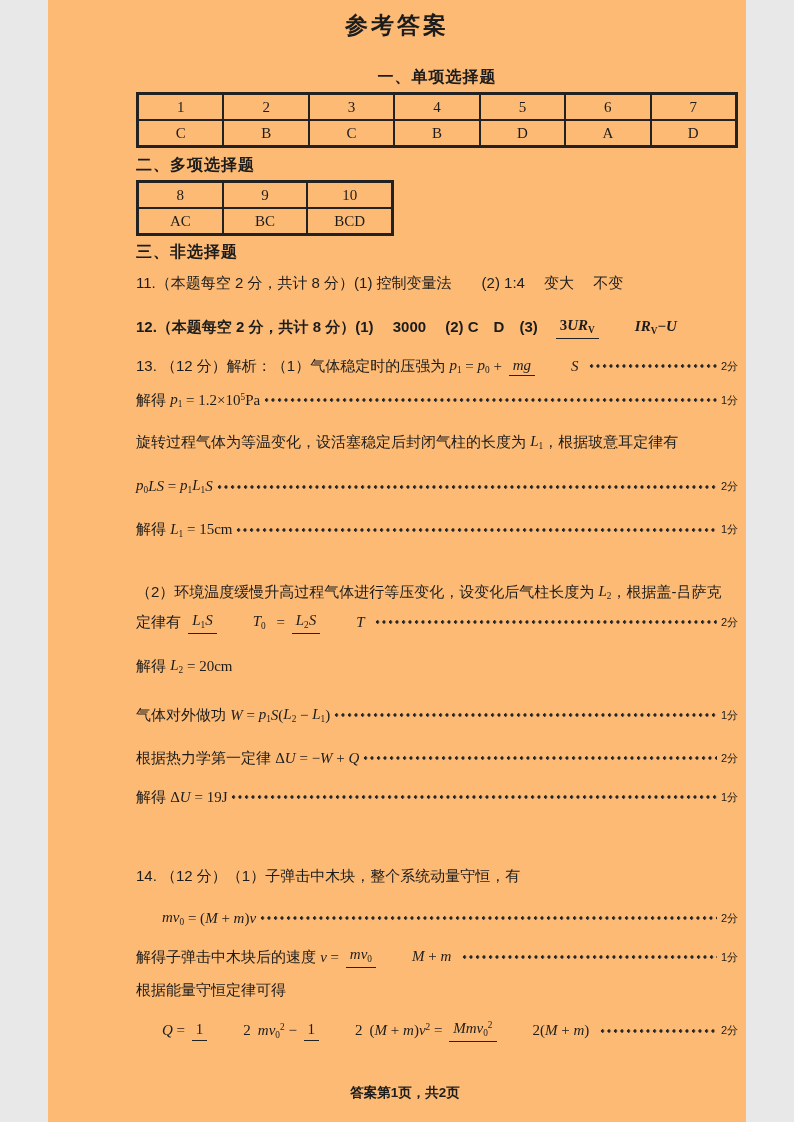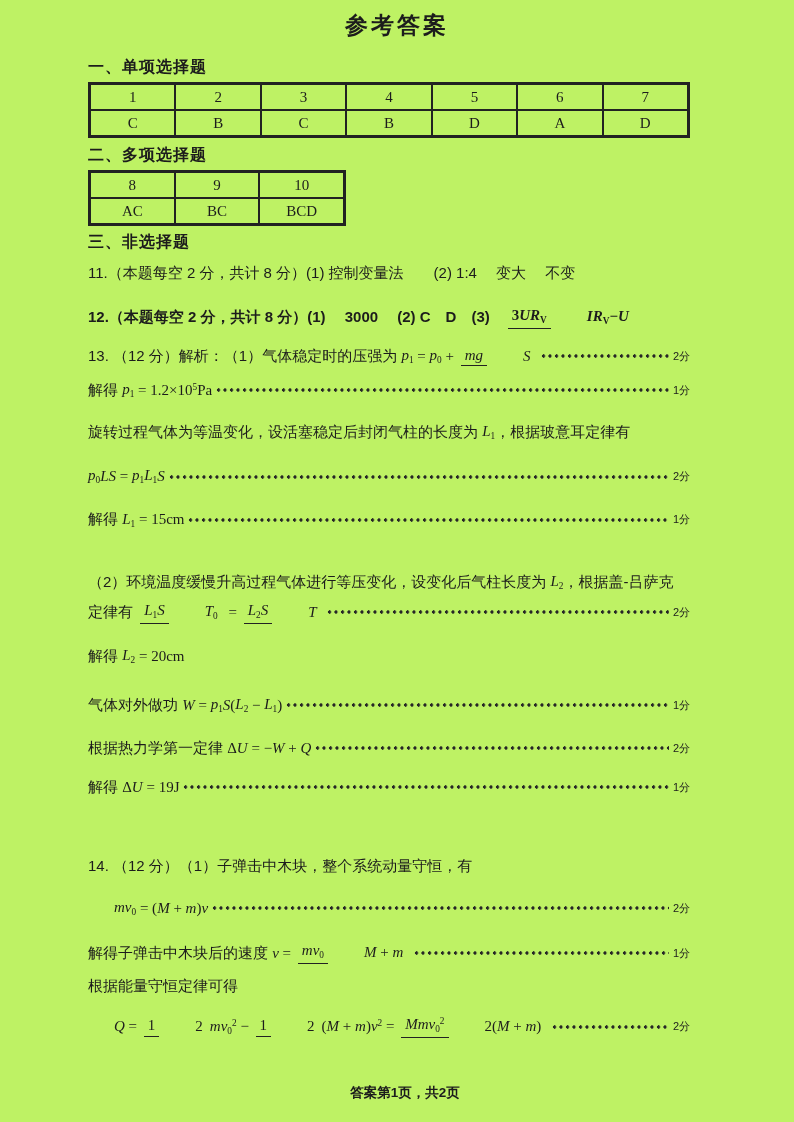--- a/index.html
+++ b/index.html
@@ -1,40 +1,40 @@
 <!DOCTYPE html>
 <html><head>
 <meta charset="utf-8">
 <style>
   * { margin:0; padding:0; box-sizing:border-box; }
   html,body { background:#e8e8e8; }
   .page {
     position:relative;
-    width:794px; height:1122px;
+    width:698px; height:1122px;
     margin:0 auto;
-    background:#bef264;
+    background:#fdba74;
     color:#1c1c1c;
     font-family:"Liberation Sans", sans-serif;
     font-size:15px;
     overflow:hidden;
   }
   .doc-title {
     margin-top:10px;
     text-align:center;
     font-size:23px;
     font-weight:bold;
     letter-spacing:3px;
   }
   .content { margin-left:88px; width:602px; }
   .sec-heading {
     font-size:16px;
     font-weight:600;
     letter-spacing:1px;
   }
-  .sec-1 { margin-top:16px; }
+  .sec-1 { margin-top:26px;text-align:center; }
   .sec-2 { margin-top:7px;font-family:Liberation Serif, serif; }
   .sec-3 { margin-top:6px; }
   .ans-table {
     display:grid;
     border:2.5px solid #222;
     margin-top:4px;
     font-family:"Liberation Serif", serif;
   }
   .t-single { grid-template-columns:repeat(7,1fr); width:602px; }
   .t-multi  { grid-template-columns:repeat(3,1fr); width:258px; }
@@ -142,21 +142,21 @@
         <div class="ln" style="margin-top: 20px;"><span class="var">p<sub>0</sub></span><span class="var">LS</span><span class="rm"> = </span><span class="var">p<sub>1</sub></span><span class="var">L<sub>1</sub></span><span class="var">S</span><span class="dots"></span><span class="score">2分</span></div>
         <div class="ln" style="margin-top: 19px;"><span class="zh">解得 </span><span class="var">L<sub>1</sub></span><span class="rm"> = 15cm</span><span class="dots"></span><span class="score">1分</span></div>
         <div class="ln" style="margin-top: 38px;"><span class="zh">（2）环境温度缓慢升高过程气体进行等压变化，设变化后气柱长度为 </span><span class="var">L<sub>2</sub></span><span class="zh">，根据盖-吕萨克</span></div>
         <div class="ln" style="margin-top: 6px;"><span class="zh">定律有 </span><span class="frac"><span class="num"><span class="var">L<sub>1</sub></span><span class="var">S</span></span><span class="den"><span class="var">T<sub>0</sub></span></span></span><span class="rm"> = </span><span class="frac"><span class="num"><span class="var">L<sub>2</sub></span><span class="var">S</span></span><span class="den"><span class="var">T</span></span></span><span class="dots"></span><span class="score">2分</span></div>
         <div class="ln" style="margin-top: 19px;"><span class="zh">解得 </span><span class="var">L<sub>2</sub></span><span class="rm"> = 20cm</span></div>
         <div class="ln" style="margin-top: 25px;"><span class="zh">气体对外做功 </span><span class="var">W</span><span class="rm"> = </span><span class="var">p<sub>1</sub></span><span class="var">S</span><span class="rm">(</span><span class="var">L<sub>2</sub></span><span class="rm"> − </span><span class="var">L<sub>1</sub></span><span class="rm">)</span><span class="dots"></span><span class="score">1分</span></div>
         <div class="ln" style="margin-top: 19px;"><span class="zh">根据热力学第一定律 </span><span class="rm">Δ</span><span class="var">U</span><span class="rm"> = −</span><span class="var">W</span><span class="rm"> + </span><span class="var">Q</span><span class="dots"></span><span class="score">2分</span></div>
         <div class="ln" style="margin-top: 15px;"><span class="zh">解得 </span><span class="rm">Δ</span><span class="var">U</span><span class="rm"> = 19J</span><span class="dots"></span><span class="score">1分</span></div>
         <div class="ln" style="margin-top: 55px;"><span class="zh">14. （12 分）（1）子弹击中木块，整个系统动量守恒，有</span></div>
         <div class="ln ind2" style="margin-top: 18px;"><span class="var">mv<sub>0</sub></span><span class="rm"> = (</span><span class="var">M</span><span class="rm"> + </span><span class="var">m</span><span class="rm">)</span><span class="var">v</span><span class="dots"></span><span class="score">2分</span></div>
-        <div class="ln" style="margin-top: 20px;"><span class="zh">解得子弹击中木块后的速度 </span><span class="var">v</span><span class="rm"> = </span><span class="frac"><span class="num"><span class="var">mv<sub>0</sub></span></span><span class="den"><span class="var">M</span><span class="rm"> + </span><span class="var">m</span></span></span><span class="dots"></span><span class="score">1分</span></div>
+        <div class="ln" style="margin-top: 14px;"><span class="zh">解得子弹击中木块后的速度 </span><span class="var">v</span><span class="rm"> = </span><span class="frac"><span class="num"><span class="var">mv<sub>0</sub></span></span><span class="den"><span class="var">M</span><span class="rm"> + </span><span class="var">m</span></span></span><span class="dots"></span><span class="score">1分</span></div>
         <div class="ln" style="margin-top: 9px; align-items: center;"><span class="zh">根据能量守恒定律可得</span></div>
         <div class="ln ind2" style="margin-top: 16px;"><span class="var">Q</span><span class="rm"> = </span><span class="frac"><span class="num"><span class="rm">1</span></span><span class="den"><span class="rm">2</span></span></span><span class="var">mv<sub>0</sub><sup>2</sup></span><span class="rm"> − </span><span class="frac"><span class="num"><span class="rm">1</span></span><span class="den"><span class="rm">2</span></span></span><span class="rm">(</span><span class="var">M</span><span class="rm"> + </span><span class="var">m</span><span class="rm">)</span><span class="var">v<sup>2</sup></span><span class="rm"> = </span><span class="frac"><span class="num"><span class="var">Mmv<sub>0</sub><sup>2</sup></span></span><span class="den"><span class="rm">2(</span><span class="var">M</span><span class="rm"> + </span><span class="var">m</span><span class="rm">)</span></span></span><span class="dots"></span><span class="score">2分</span></div>
       </div>
 
   </div>
 
   <div class="page-footer">答案第1页，共2页</div>
 
 </div>
 

